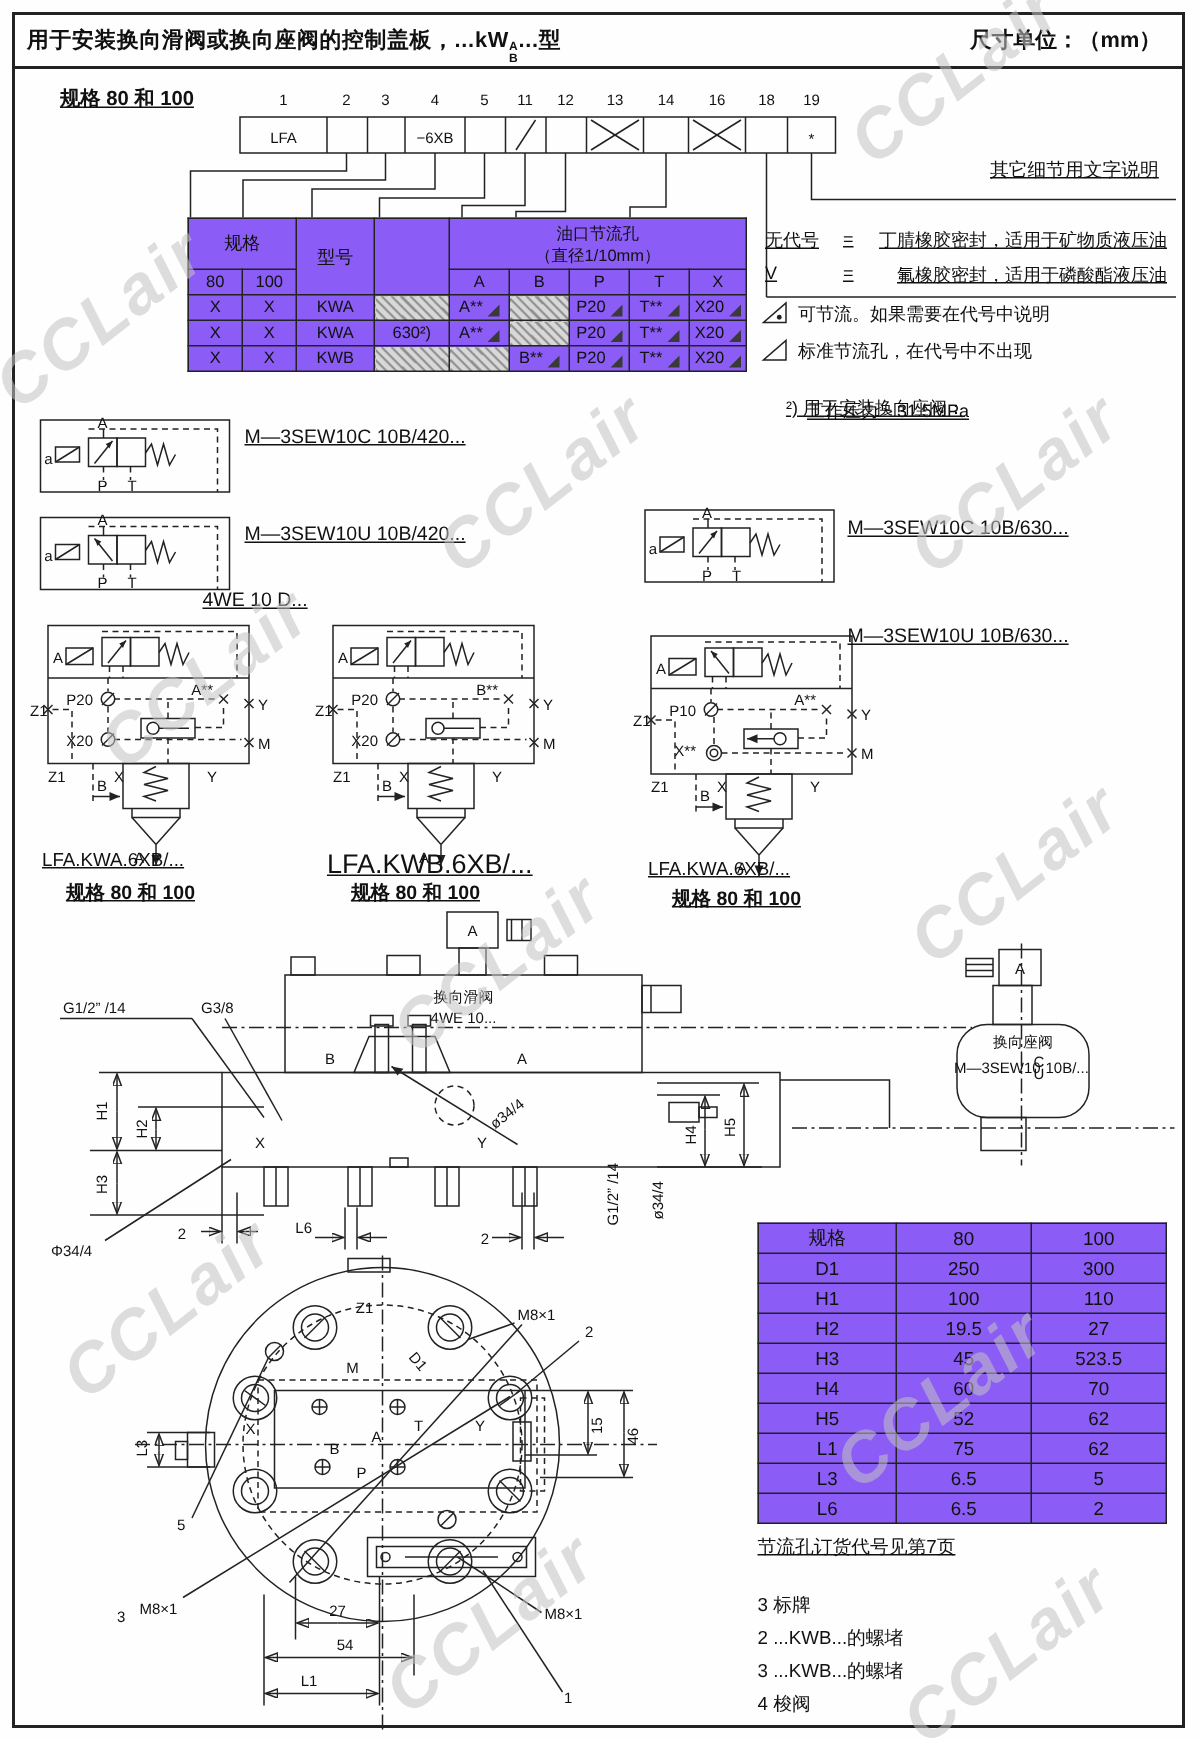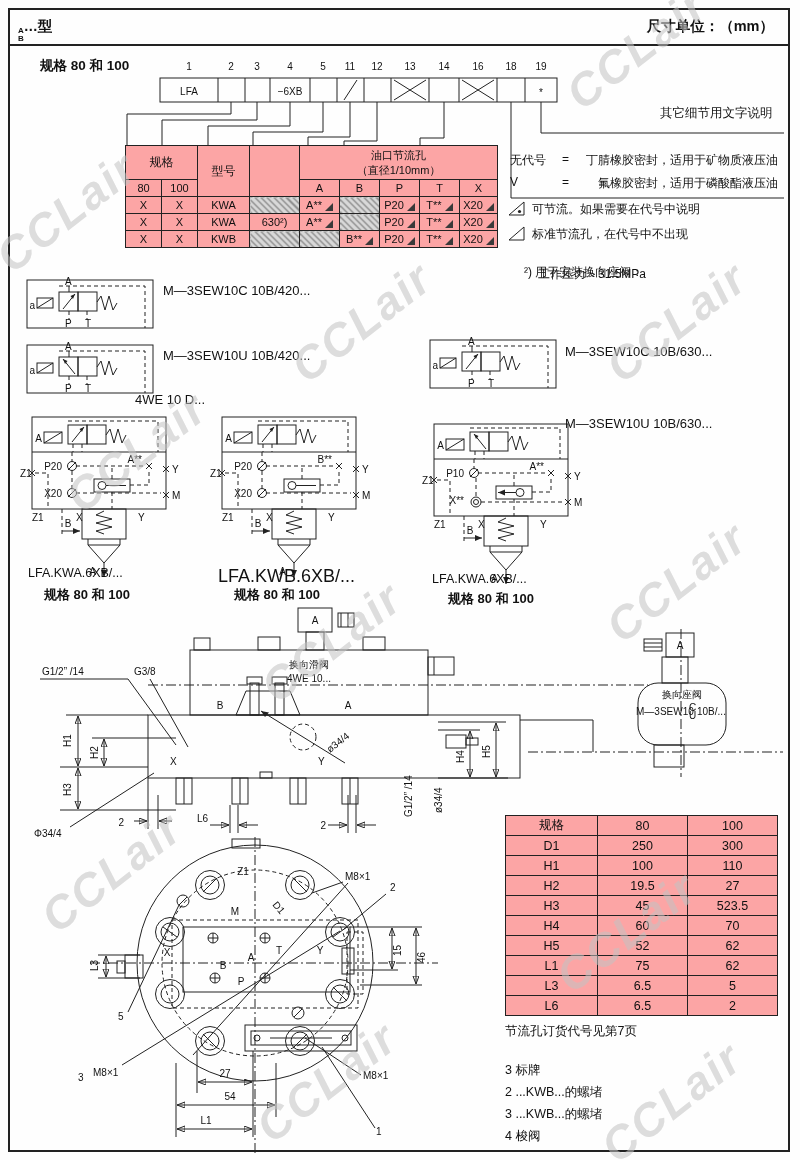--- a/index.html
+++ b/index.html
@@ -14,29 +14,29 @@
   .stack{display:inline-flex;flex-direction:column;font-size:8px;line-height:8px;vertical-align:-2px;font-weight:bold;}
   .units{position:absolute;right:16px;top:9px;font-size:14.5px;font-weight:bold;text-align:center;}
   .wm{position:absolute;color:#c3c3c3;opacity:.55;font-size:46px;font-weight:bold;font-style:italic;
       transform:rotate(-38deg);letter-spacing:2px;pointer-events:none;z-index:5;}
   svg{position:absolute;overflow:visible;}
   svg line,svg polyline,svg rect,svg circle,svg path,svg polygon{stroke:#222;stroke-width:1;fill:none;}
   svg text{fill:#111;stroke:none;font-family:"Liberation Sans","DejaVu Sans",sans-serif;font-size:10px;}
   .dash{stroke-dasharray:4 3;}
   .dashdot{stroke-dasharray:10 3 2 3;}
   .fill{fill:#222;stroke:none;}
-  table{border-collapse:collapse;table-layout:fixed;background:#fca5a5;}
+  table{border-collapse:collapse;table-layout:fixed;background:#8b5cf6;}
   td{border:1.5px solid #222;text-align:center;vertical-align:middle;padding:0 1px;overflow:hidden;}
   .spec{font-size:11px;}
   .spec td{height:16px;}
   .hatch{background:repeating-linear-gradient(45deg,#8f8f8f 0 1.5px,#d8d8d8 1.5px 4.5px);}
   .flag{display:inline-block;width:0;height:0;border-left:8px solid transparent;
         border-bottom:8px solid #3a3a3a;margin-left:3px;vertical-align:-1px;}
   .cellwrap{display:flex;align-items:flex-end;justify-content:center;}
-  .txt{position:absolute;white-space:nowrap;font-size:12px;z-index:3;}
+  .txt{position:absolute;white-space:nowrap;font-size:12px;z-index:3;text-decoration:underline;}
   .b{font-weight:bold;}
   .dims{font-size:12.5px;z-index:3;position:absolute;}
   .dims td{height:19px;}
   .legend-line{position:absolute;white-space:nowrap;font-size:12.5px;z-index:3;}
   .tri-note{position:absolute;z-index:3;display:flex;align-items:flex-start;gap:6px;font-size:12px;white-space:nowrap;}
 </style>
 </head>
 <body>
 
 <div class="page">
@@ -48,21 +48,21 @@
   <div class="wm" style="left:55px;top:425px;">CCLair</div>
   <div class="wm" style="left:595px;top:555px;">CCLair</div>
   <div class="wm" style="left:250px;top:615px;">CCLair</div>
   <div class="wm" style="left:30px;top:845px;">CCLair</div>
   <div class="wm" style="left:545px;top:905px;">CCLair</div>
   <div class="wm" style="left:245px;top:1055px;">CCLair</div>
   <div class="wm" style="left:590px;top:1075px;">CCLair</div>
 
   <div class="border-frame"></div>
   <div class="header-bar">
-    <div class="title"><span class="stack">
+    <div class="title"><span>用于安装换向滑阀或换向座阀的控制盖板，...kW</span><span class="stack">
           <span>A</span>
           <span>B</span>
         </span><span>...型</span></div>
     <div class="units">尺寸单位：（mm）</div>
   </div>
 
   <div class="txt b" style="left:40px;top:57px;font-size:13.5px;">规格 80 和 100</div>
 
   <svg class="abs" style="left:8px;top:50px;z-index:2;" width="784" height="220" viewBox="0 0 784 220">
 

